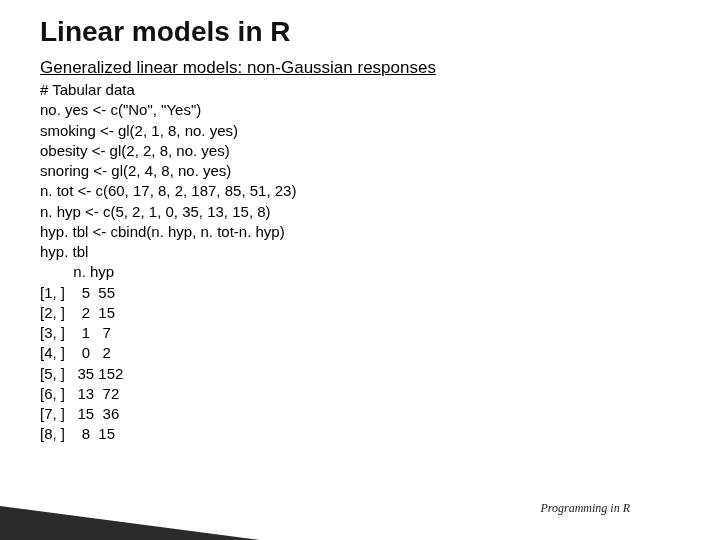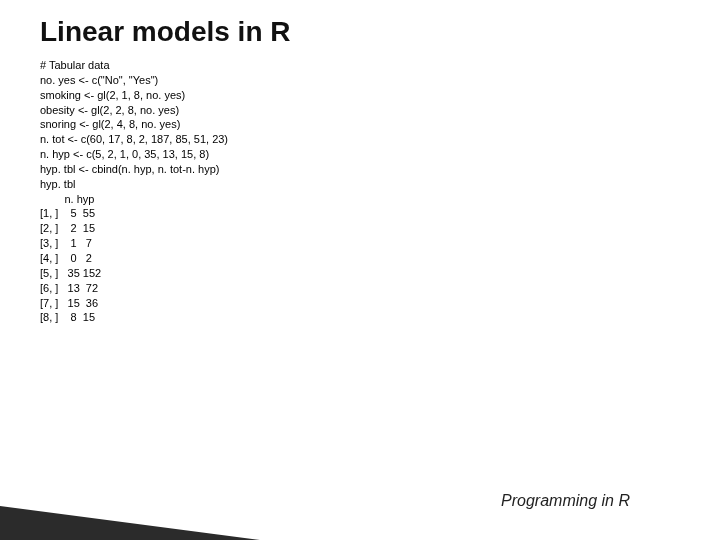--- a/index.html
+++ b/index.html
@@ -1,29 +1,30 @@
 <!DOCTYPE html>
 <html><head>
 <meta charset="utf-8">
 <style>
   * { margin: 0; padding: 0; box-sizing: border-box; }
   html, body { width: 720px; height: 540px; background: #fff; font-family: Calibri, Arial, sans-serif; color: #000; overflow: hidden; }
   .slide { position: relative; width: 720px; height: 540px; padding: 16px 0 0 40px; border-radius: 10px; }
   .title { font-family: "Trebuchet MS", Arial, sans-serif; font-size: 28px; font-weight: 700; color: #111; margin-bottom: 10px; }
   .subtitle { font-family: "Trebuchet MS", Arial, sans-serif; font-size: 17px; text-decoration: underline; font-weight: 400; margin-bottom: 2px; }
   .example { font-family: "Trebuchet MS", Arial, sans-serif; font-size: 14.5px; font-weight: 400; margin-bottom: 12px; }
-  .code { font-family: "Trebuchet MS", Arial, sans-serif; font-size: 11px; line-height: 1.35; white-space: pre; }
-  .footer { position: absolute; right: 90px; bottom: 30px; font-family: Liberation Sans, sans-serif; font-size: 16px; font-style: italic; color: #222; }
+  .code { font-family: "Trebuchet MS", Arial, sans-serif; font-size: 15px; line-height: 1.35; white-space: pre; }
+  .footer { position: absolute; right: 90px; bottom: 24px; font-family: Liberation Serif, serif; font-size: 12px; font-style: italic; color: #222; }
   .wedge2 { position: absolute; left: 0; bottom: 0; width: 0; height: 0; border-left: 0 solid transparent; border-right: 260px solid transparent; border-bottom: 34px solid #2b2b2b; }
 </style>
 </head>
 <body>
 
 <div class="slide">
   <div class="title">Linear models in R</div>
+  <div class="subtitle">Generalized linear models: non-Gaussian responses</div>
   <div class="code"># Tabular data
 no. yes &lt;- c("No", "Yes")
 smoking &lt;- gl(2, 1, 8, no. yes)
 obesity &lt;- gl(2, 2, 8, no. yes)
 snoring &lt;- gl(2, 4, 8, no. yes)
 n. tot &lt;- c(60, 17, 8, 2, 187, 85, 51, 23)
 n. hyp &lt;- c(5, 2, 1, 0, 35, 13, 15, 8)
 hyp. tbl &lt;- cbind(n. hyp, n. tot-n. hyp)
 hyp. tbl
         n. hyp

